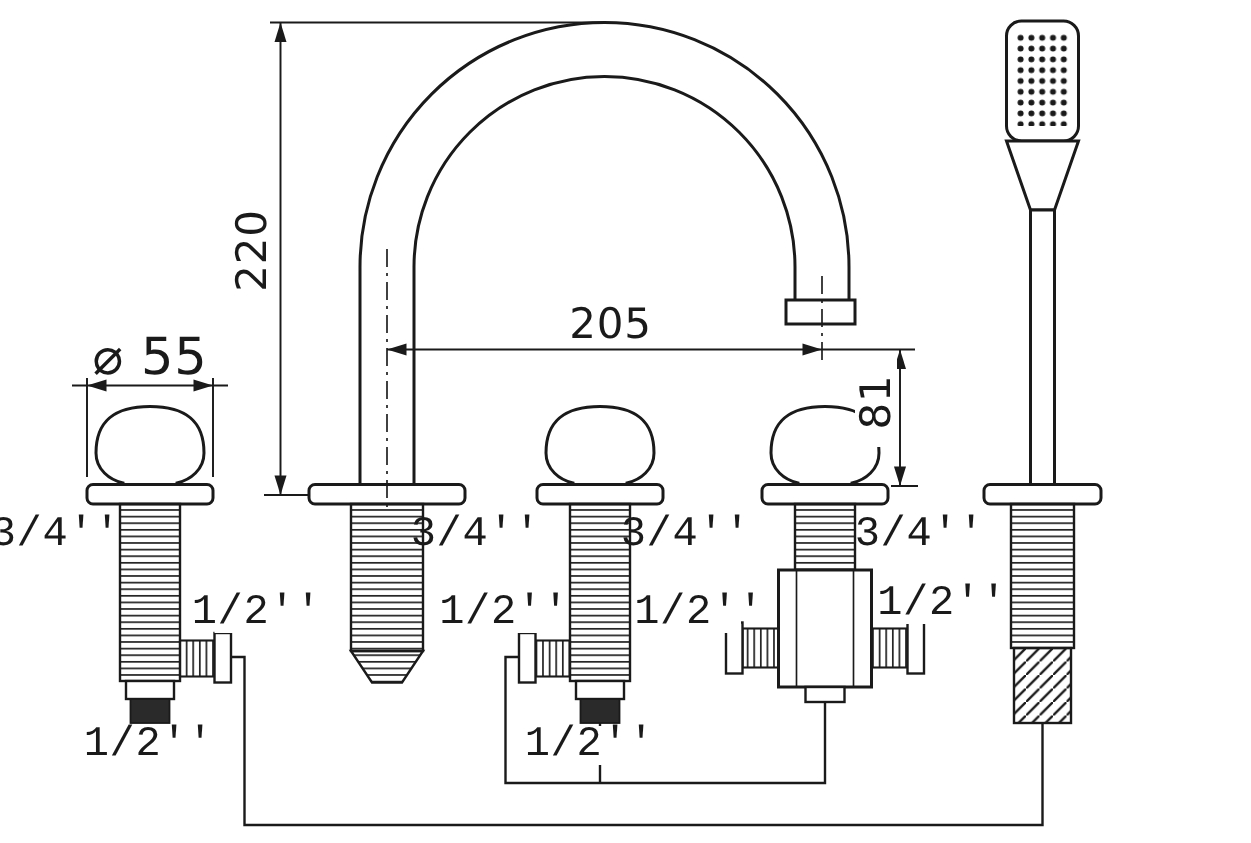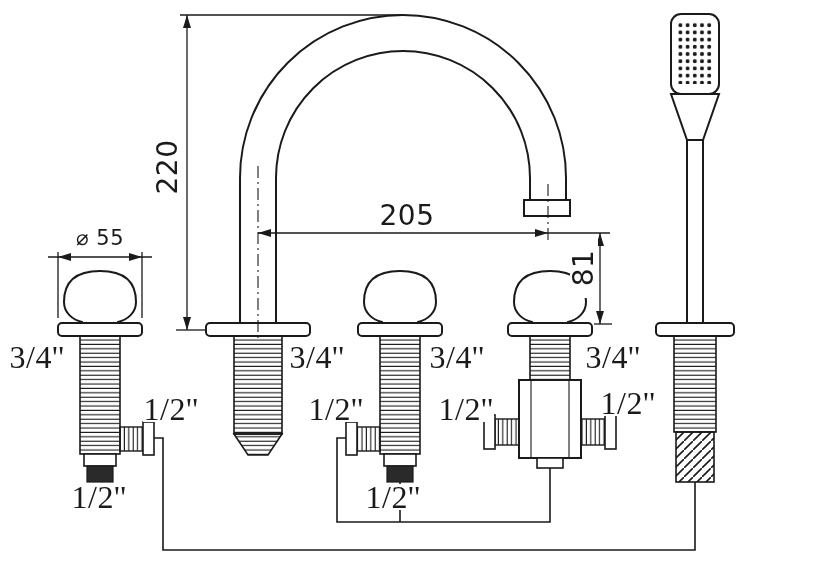--- a/index.html
+++ b/index.html
@@ -3,29 +3,29 @@
 <meta charset="utf-8">
 <style>
   html,body{margin:0;padding:0;background:#fff;}
   .stage{
     position:relative;width:834px;height:562px;background:#ffffff;
     font-family:"Liberation Sans", sans-serif;color:#1a1a1a;overflow:hidden;
   }
   .stage svg{position:absolute;left:0;top:0;}
   .lbl{
     position:absolute;background:#ffffff;color:#1a1a1a;
-    font-size:32px;line-height:1;letter-spacing:.5px;white-space:nowrap;
+    font-size:28px;line-height:1;letter-spacing:.5px;white-space:nowrap;
     display:flex;align-items:center;justify-content:center;
-    font-family:Liberation Serif, serif;
+    font-family:Liberation Mono, monospace;
   }
   .dim{font-size:28px;font-family:"DejaVu Sans","Liberation Sans",sans-serif;}
   .rot{transform:rotate(-90deg);}
   
   #l220{left:138px;top:152px;width:60px;height:30px;}
-  #l55 {left:58px; top:224px;width:84px;height:28px;font-size:21px;text-align:right;}
+  #l55 {left:58px; top:224px;width:84px;height:28px;font-size:34px;text-align:right;}
   #l205{left:372px;top:202px;width:70px;height:28px;}
   #l81 {left:554px;top:254px;width:60px;height:28px;}
   #t1{left:8px;  top:342px;width:58px;height:30px;}
   #t2{left:288px;top:342px;width:58px;height:30px;}
   #t3{left:428px;top:342px;width:58px;height:30px;}
   #t4{left:584px;top:342px;width:58px;height:30px;}
   #t5{left:722px;top:342px;width:92px;height:30px;}
   #s1{left:143px;top:396px;width:56px;height:26px;}
   #s2{left:308px;top:396px;width:56px;height:26px;}
   #s3{left:438px;top:396px;width:56px;height:26px;}

